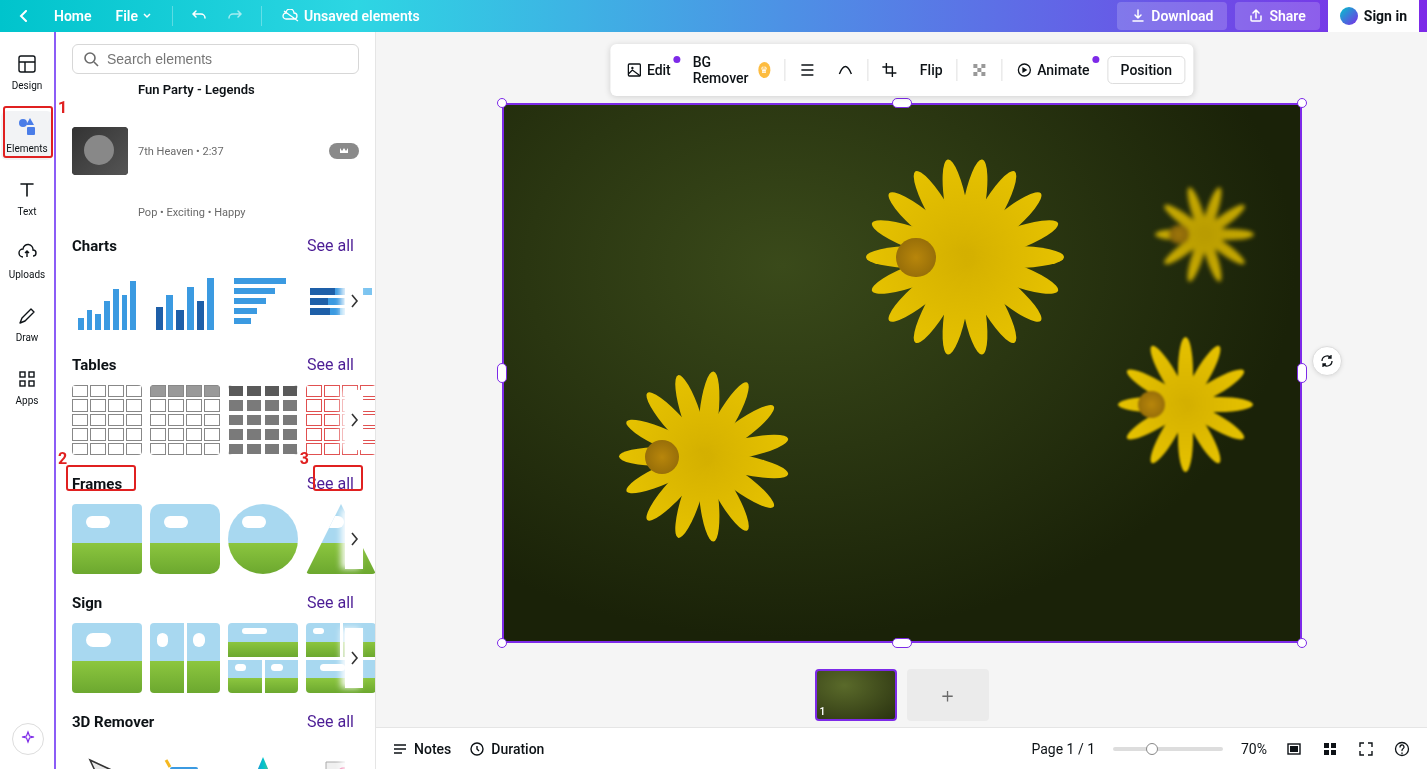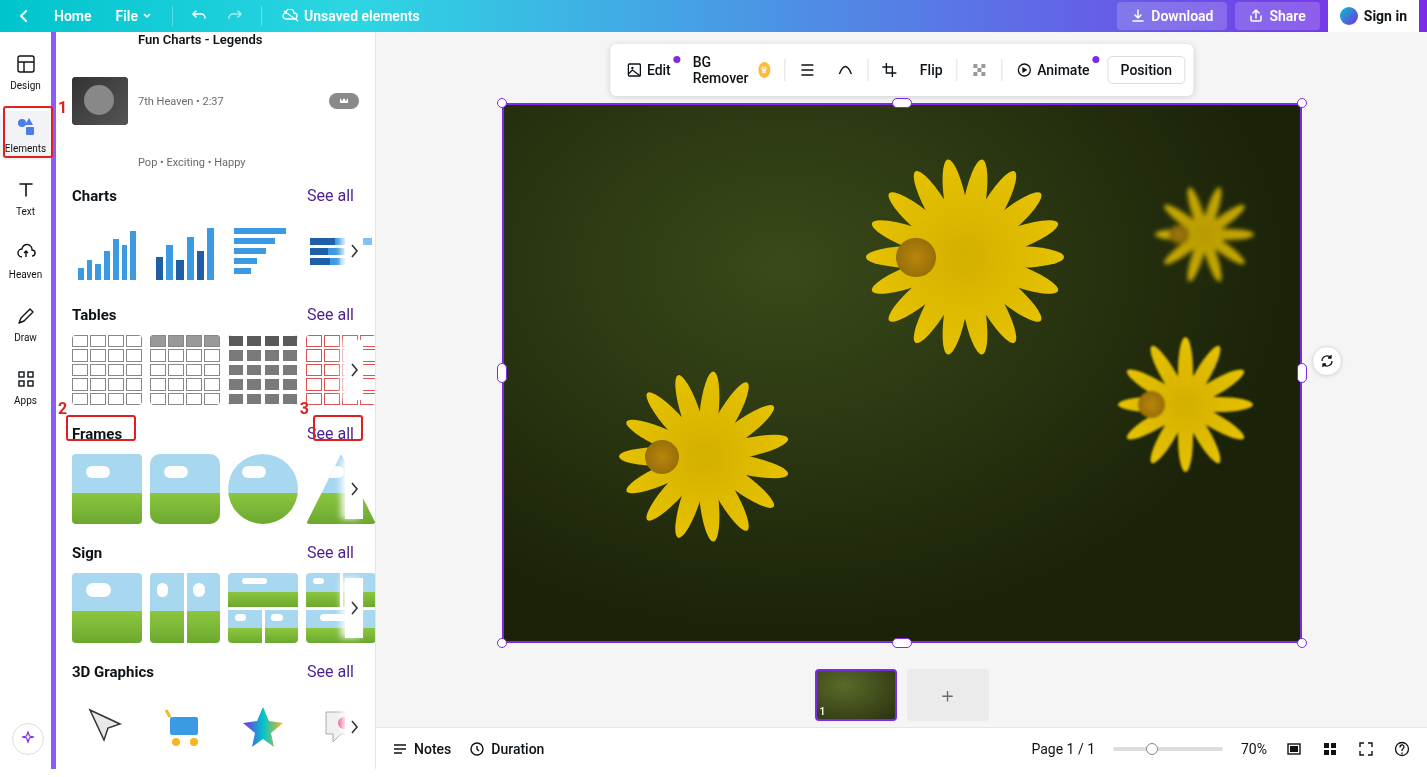--- a/index.html
+++ b/index.html
@@ -16,21 +16,21 @@
 .topbar .action-btn { display: flex; align-items: center; gap: 6px; padding: 6px 14px; border-radius: 4px; font-weight: 600; cursor: pointer; color: #fff; }
 .topbar .action-btn.download { background: rgba(255,255,255,0.18); }
 .topbar .action-btn.share { background: rgba(255,255,255,0.18); }
 .topbar .signin { background: #fff; color: #0d1216; padding: 12px 12px; border-radius: 4px; font-weight: 700; display: flex; align-items: center; gap: 6px; cursor: pointer; }
 .signin .logo { width: 18px; height: 18px; border-radius: 50%; background: linear-gradient(135deg,#00c4cc,#7d2ae8); }
 
 
 .main { display: flex; height: 737px; }
 
 
-.sidebar-nav { width: 56px; background: #fff; border-right: 5px solid #8b5cf6; display: flex; flex-direction: column; align-items: center; padding-top: 16px; gap: 14px; position: relative; }
+.sidebar-nav { width: 56px; background: #fff; border-right: 2px solid #8b5cf6; display: flex; flex-direction: column; align-items: center; padding-top: 16px; gap: 14px; position: relative; }
 .sidebar-nav .nav-item { width: 52px; text-align: center; font-size: 10px; color: #0d1216; cursor: pointer; padding: 4px 0 6px; border-radius: 6px; }
 .sidebar-nav .nav-item.selected { background: #f2f3f5; }
 .sidebar-nav .nav-icon { width: 24px; height: 24px; margin: 0 auto 4px; display: flex; align-items: center; justify-content: center; }
 .sidebar-nav .glow-btn { position: absolute; bottom: 14px; left: 12px; width: 32px; height: 32px; border-radius: 50%; border: 1px solid #ddd; display: flex; align-items: center; justify-content: center; cursor: pointer; background:#fff;}
 
 
 .panel { width: 320px; border-right: 1px solid #e5e5e5; display: flex; flex-direction: column; position: relative; }
 .search-wrap { padding: 12px 16px 8px; }
 .search { display: flex; align-items: center; gap: 8px; border: 1px solid #d7d7d7; border-radius: 6px; padding: 6px 10px; }
 .search input { border: none; outline: none; flex: 1; font-size: 14px; }
@@ -218,21 +218,21 @@
         </div>
       <div>Text</div>
     </div>
     <div class="nav-item">
       <div class="nav-icon">
           <svg width="20" height="20" viewBox="0 0 20 20">
             <path d="M6 14a4 4 0 010-8 5 5 0 0110 1 3 3 0 010 6" stroke="#0d1216" stroke-width="1.4" fill="none"></path>
             <path d="M10 14V8m-2 2l2-2 2 2" stroke="#0d1216" stroke-width="1.4" fill="none"></path>
           </svg>
         </div>
-      <div>Heaven</div>
+      <div>Uploads</div>
     </div>
     <div class="nav-item">
       <div class="nav-icon">
           <svg width="20" height="20" viewBox="0 0 20 20">
             <path d="M3 17l2-5L14 3l3 3-9 9-5 2z" stroke="#0d1216" stroke-width="1.4" fill="none" stroke-linejoin="round"></path>
           </svg>
         </div>
       <div>Draw</div>
     </div>
     <div class="nav-item">
@@ -250,26 +250,35 @@
       <svg width="18" height="18" viewBox="0 0 18 18">
           <path d="M9 2l1.5 4L15 7l-4.5 1L9 12l-1.5-4L3 7l4.5-1z" fill="none" stroke="#7d2ae8" stroke-width="1.2"></path>
         </svg>
     </div>
 
     <div class="anno-box" style="left:3px;top:74px;width:50px;height:52px;"></div>
     <span class="anno-num" style="left:58px;top:66px;">1</span>
   </div>
 
   <div class="panel">
+    <div class="search-wrap">
+      <div class="search">
+        <svg width="16" height="16" viewBox="0 0 16 16">
+            <circle cx="7" cy="7" r="5" stroke="#6a6a6a" stroke-width="1.6" fill="none"></circle>
+            <path d="M11 11l4 4" stroke="#6a6a6a" stroke-width="1.6"></path>
+          </svg>
+        <input placeholder="Search elements" style="">
+      </div>
+    </div>
     <div class="panel-scroll">
 
       <div class="audio-item">
         <div class="audio-thumb"></div>
         <div class="audio-meta">
-          <div class="title">Fun Charts - Legends</div>
+          <div class="title">Fun Party - Legends</div>
           <div class="sub">7th Heaven • 2:37</div>
           <div class="sub">Pop • Exciting • Happy</div>
         </div>
         <div class="pill-crown">
             <svg width="10" height="8" viewBox="0 0 10 8">
               <path d="M1 1l2 3 2-3 2 3 2-3v5H1z" fill="#fff"></path>
             </svg>
           </div>
       </div>
 
@@ -478,21 +487,21 @@
           <div class="scroll-right">
               <svg width="10" height="16">
                 <path d="M3 2l5 6-5 6" stroke="#333" stroke-width="1.6" fill="none"></path>
               </svg>
             </div>
         </div>
       </div>
 
       <div class="section">
         <div class="section-head">
-          <h3>3D Graphics</h3>
+          <h3>3D Remover</h3>
           <span class="see-all">See all</span>
         </div>
         <div class="thumb-row">
           <div class="thumb td-thumb">
               <svg width="50" height="50" viewBox="0 0 50 50">
                 <path d="M8 8l30 14-12 4-4 12z" fill="#e8e8e8" stroke="#333" stroke-width="1.5"></path>
               </svg>
             </div>
           <div class="thumb td-thumb">
               <svg width="50" height="50" viewBox="0 0 50 50">

